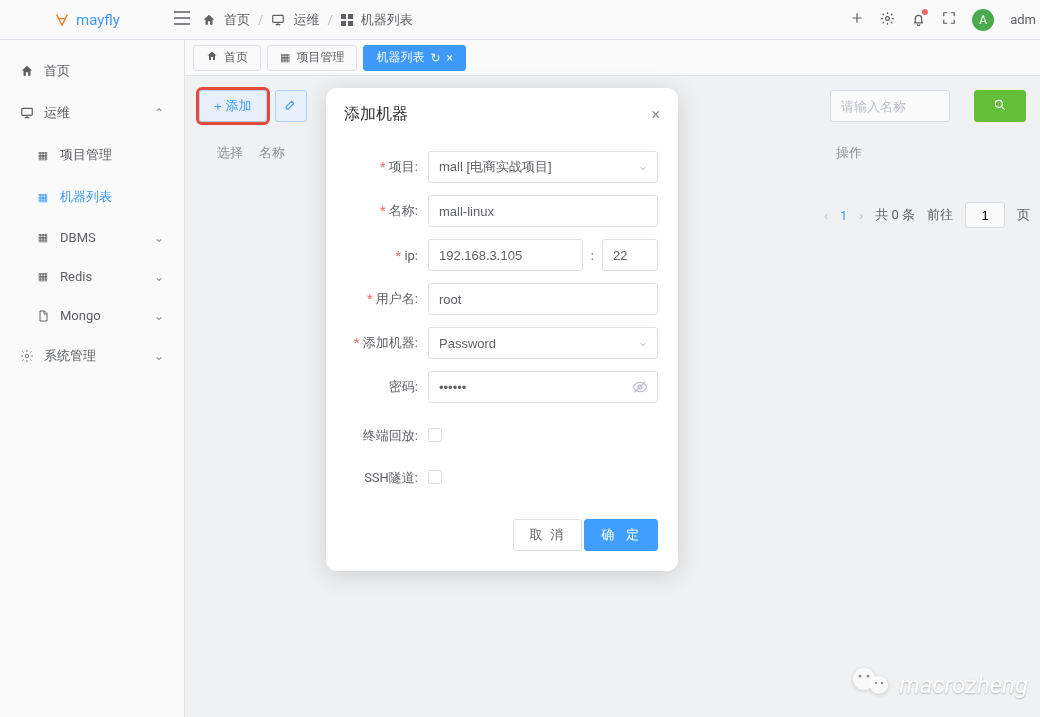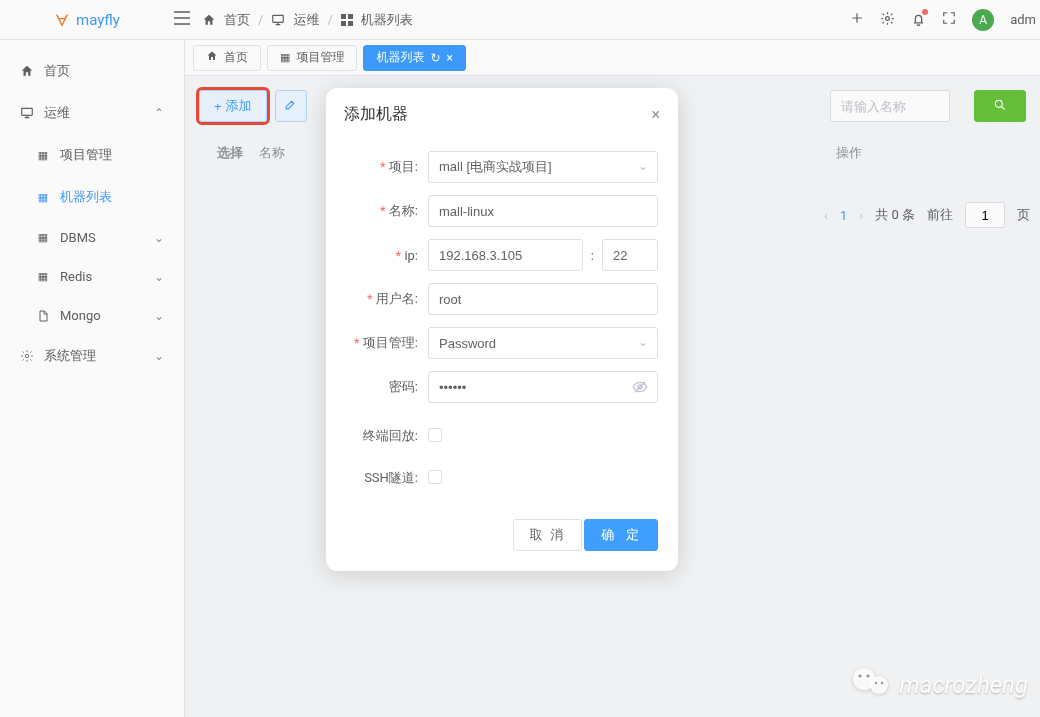--- a/index.html
+++ b/index.html
@@ -39,21 +39,21 @@
     .btn { display:inline-flex; align-items:center; gap:4px; height:32px; padding:0 14px; border:1px solid #dcdfe6; border-radius:3px; background:#fff; cursor:pointer; font-size:13px;}
     .btn-primary-plain { color:#409eff; border-color:#b3d8ff; background:#ecf5ff;}
     .btn-green { background:#67c23a; border-color:#67c23a; color:#fff; padding:0 18px;}
     .btn-highlight { outline: 3px solid #e74c3c; outline-offset: 0px; }
     .edit-btn { width:32px; height:32px; justify-content:center; color:#409eff; border-color:#b3d8ff; background:#ecf5ff;}
     .input { height:32px; border:1px solid #dcdfe6; border-radius:3px; padding:0 10px; font-size:13px; color:#606266; }
     .input::placeholder { color:#c0c4cc; }
     .search-inputs { margin-left:auto; display:flex; gap:24px;align-items:flex-end;}
     
     .table-head { display:flex; padding:8px 14px; font-size:13px; color:#909399;}
-    .th-sel { width:60px; padding-left:18px;font-weight:bold;}
+    .th-sel { width:60px; padding-left:18px;}
     .th-name { width:80px;}
     .th-op { margin-left:auto; width:200px; padding-left:10px;}
     
     .pagination { position:absolute; right:10px; top:162px; display:flex; align-items:center; gap:12px; font-size:13px; color:#606266;}
     .pg-num { color:#409eff; }
     .pg-input { width:40px; height:26px; border:1px solid #dcdfe6; border-radius:3px; text-align:center; font-size:13px;}
     .pg-arrow { color:#c0c4cc; cursor:pointer;}
     
     
     .modal-mask { position:absolute; inset:0; background:rgba(0,0,0,0.02);}
@@ -285,21 +285,21 @@
         <input class="f-input ip" value="192.168.3.105" style="">
         <span class="colon">:</span>
         <input class="f-input port" value="22" style="">
       </div>
     </div>
     <div class="form-row">
       <div class="form-label req">用户名:</div>
       <div class="form-ctl"><input class="f-input" value="root" style=""></div>
     </div>
     <div class="form-row">
-      <div class="form-label req">项目管理:</div>
+      <div class="form-label req">添加机器:</div>
       <div class="form-ctl f-select">
         <input class="f-input" readonly="" value="Password" style="">
         <span class="chev">⌄</span>
       </div>
     </div>
     <div class="form-row">
       <div class="form-label">密码:</div>
       <div class="form-ctl">
         <input class="f-input" type="password" value="••••••" style="">
         <span class="eye"><svg width="16" height="16" viewBox="0 0 24 24">

